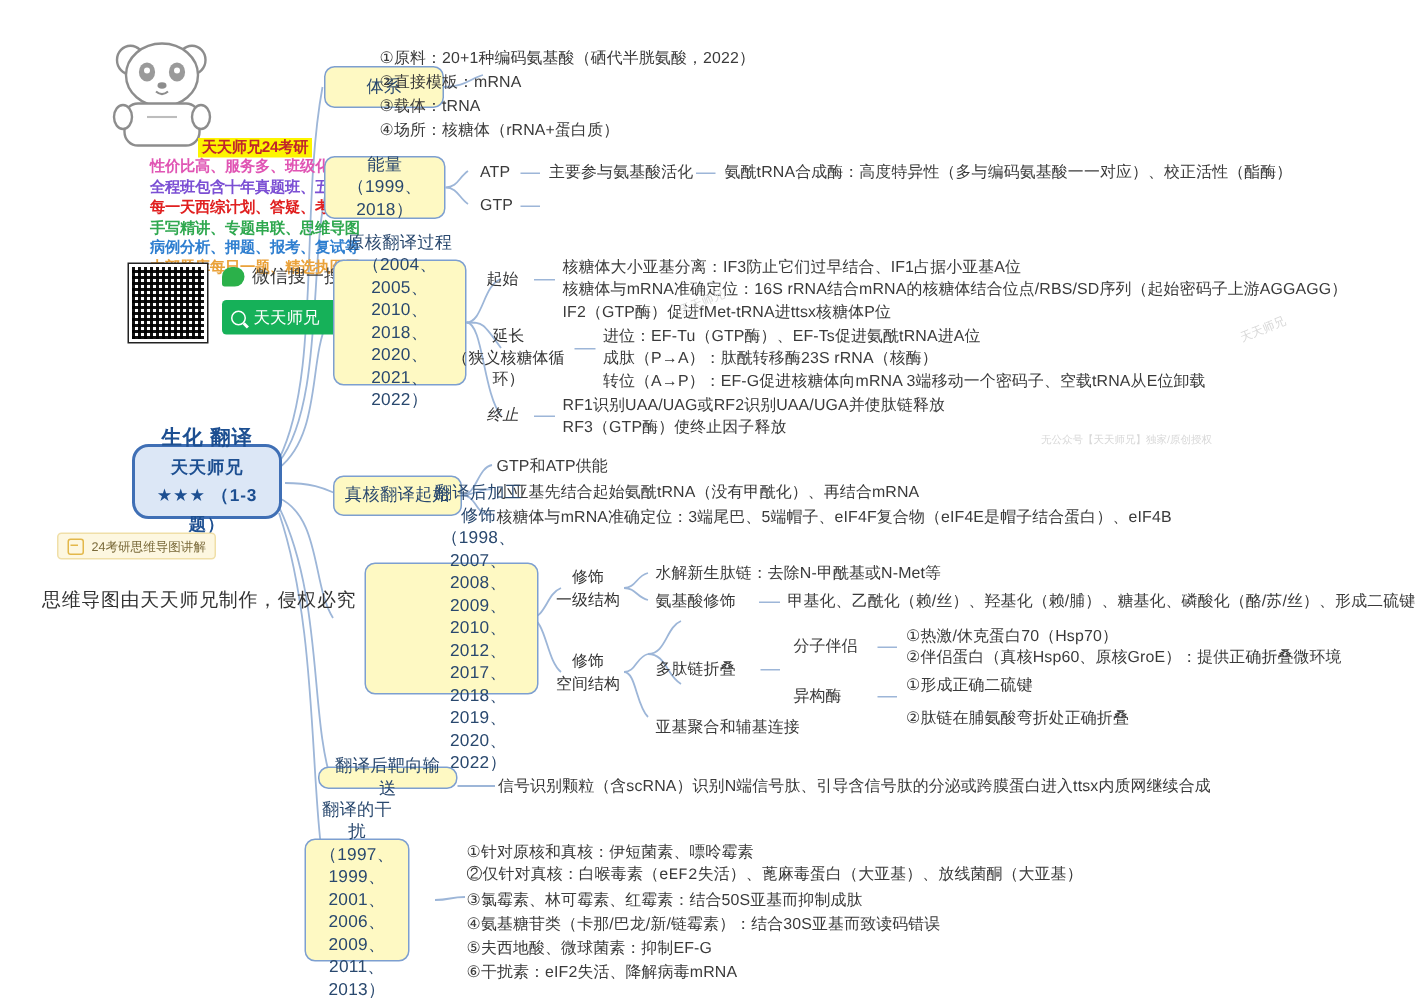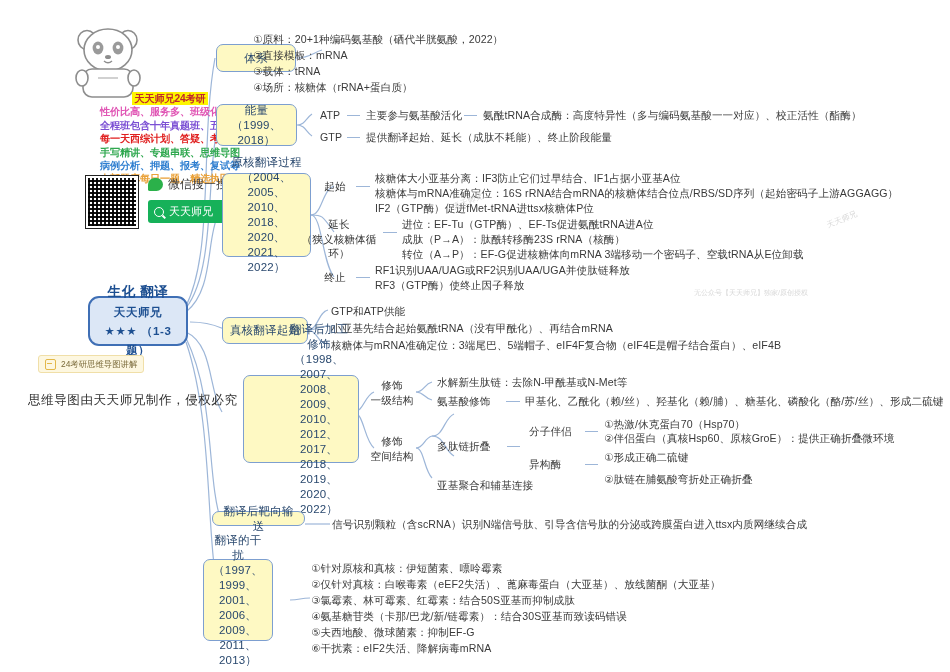--- a/index.html
+++ b/index.html
@@ -284,42 +284,41 @@
 
   <div class="node" style="left:216px; top:104px; width:81px; height:42px;">能量
 （1999、2018）</div>
   <div class="txt" style="left:320px; top:108px;">ATP</div>
   <div class="dash" style="left:347px; top:115px; width:13px;"></div>
   <div class="txt" style="left:366px; top:108px;">主要参与氨基酸活化</div>
   <div class="dash" style="left:464px; top:115px; width:13px;"></div>
   <div class="txt" style="left:483px; top:108px;">氨酰tRNA合成酶：高度特异性（多与编码氨基酸一一对应）、校正活性（酯酶）</div>
   <div class="txt" style="left:320px; top:130px;">GTP</div>
   <div class="dash" style="left:347px; top:137px; width:13px;"></div>
-  <div class="txt" style="left:366px; top:130px;">提供翻译起始、延长（成肽不耗能）、终止阶段能量</div>
 
   <div class="node" style="left:222px; top:173px; width:89px; height:84px; white-space:pre-line;">原核翻译过程
 （2004、2005、
 2010、2018、
 2020、2021、
 2022）</div>
 
   <div class="lbl" style="left:318px; top:179px; width:34px;">起始</div>
   <div class="dash" style="left:356px; top:186px; width:14px;"></div>
   <div class="txt" style="left:375px; top:171px;">核糖体大小亚基分离：IF3防止它们过早结合、IF1占据小亚基A位</div>
   <div class="txt" style="left:375px; top:186px;">核糖体与mRNA准确定位：16S rRNA结合mRNA的核糖体结合位点/RBS/SD序列（起始密码子上游AGGAGG）</div>
   <div class="txt" style="left:375px; top:201px;">IF2（GTP酶）促进fMet-tRNA进ttsx核糖体P位</div>
 
   <div class="lbl" style="left:300px; top:217px; width:78px;">延长
 （狭义核糖体循环）</div>
   <div class="dash" style="left:383px; top:232px; width:14px;"></div>
   <div class="txt" style="left:402px; top:217px;">进位：EF-Tu（GTP酶）、EF-Ts促进氨酰tRNA进A位</div>
   <div class="txt" style="left:402px; top:232px;">成肽（P→A）：肽酰转移酶23S rRNA（核酶）</div>
   <div class="txt" style="left:402px; top:247px;">转位（A→P）：EF-G促进核糖体向mRNA 3端移动一个密码子、空载tRNA从E位卸载</div>
 
-  <div class="lbl" style="left:318px; top:270px; width:34px;">终止</div>
+  <div class="lbl" style="left:318px; top:270px; width:34px;font-style:italic;">终止</div>
   <div class="dash" style="left:356px; top:277px; width:14px;"></div>
   <div class="txt" style="left:375px; top:263px;">RF1识别UAA/UAG或RF2识别UAA/UGA并使肽链释放</div>
   <div class="txt" style="left:375px; top:278px;">RF3（GTP酶）使终止因子释放</div>
 
   <div class="node" style="left:222px; top:317px; width:86px; height:27px;">真核翻译起始</div>
   <div class="txt" style="left:331px; top:304px;">GTP和ATP供能</div>
   <div class="txt" style="left:331px; top:321px;">小亚基先结合起始氨酰tRNA（没有甲酰化）、再结合mRNA</div>
   <div class="txt" style="left:331px; top:338px;">核糖体与mRNA准确定位：3端尾巴、5端帽子、eIF4F复合物（eIF4E是帽子结合蛋白）、eIF4B</div>
 
   <div class="node" style="left:243px; top:375px; width:116px; height:88px; white-space:pre-line;padding-left:42px;">翻译后加工修饰
@@ -354,21 +353,21 @@
 
   <div class="node" style="left:212px; top:511px; width:93px; height:15px;">翻译后靶向输送</div>
   <div class="txt" style="left:332px; top:517px;">信号识别颗粒（含scRNA）识别N端信号肽、引导含信号肽的分泌或跨膜蛋白进入ttsx内质网继续合成</div>
 
   <div class="node" style="left:203px; top:559px; width:70px; height:82px; white-space:pre-line;">翻译的干扰
 （1997、1999、
 2001、2006、
 2009、2011、
 2013）</div>
   <div class="txt" style="left:311px; top:561px;">①针对原核和真核：伊短菌素、嘌呤霉素</div>
-  <div class="txt" style="left:311px; top:577px;">②仅针对真核：白喉毒素（eEF2失活）、蓖麻毒蛋白（大亚基）、放线菌酮（大亚基）</div>
+  <div class="txt" style="left:311px; top:577px;font-family:Liberation Mono, monospace;">②仅针对真核：白喉毒素（eEF2失活）、蓖麻毒蛋白（大亚基）、放线菌酮（大亚基）</div>
   <div class="txt" style="left:311px; top:593px;">③氯霉素、林可霉素、红霉素：结合50S亚基而抑制成肽</div>
   <div class="txt" style="left:311px; top:609px;">④氨基糖苷类（卡那/巴龙/新/链霉素）：结合30S亚基而致读码错误</div>
   <div class="txt" style="left:311px; top:625px;">⑤夫西地酸、微球菌素：抑制EF-G</div>
   <div class="txt" style="left:311px; top:641px;">⑥干扰素：eIF2失活、降解病毒mRNA</div>
 
   <div class="wm" style="left:452px; top:196px; transform:rotate(-22deg);">天天师兄</div>
   <div class="wm" style="left:826px; top:214px; transform:rotate(-22deg);">天天师兄</div>
   <div class="wm" style="left:694px; top:288px; font-size:7px;">无公众号【天天师兄】独家/原创授权</div>
 
 </div>

